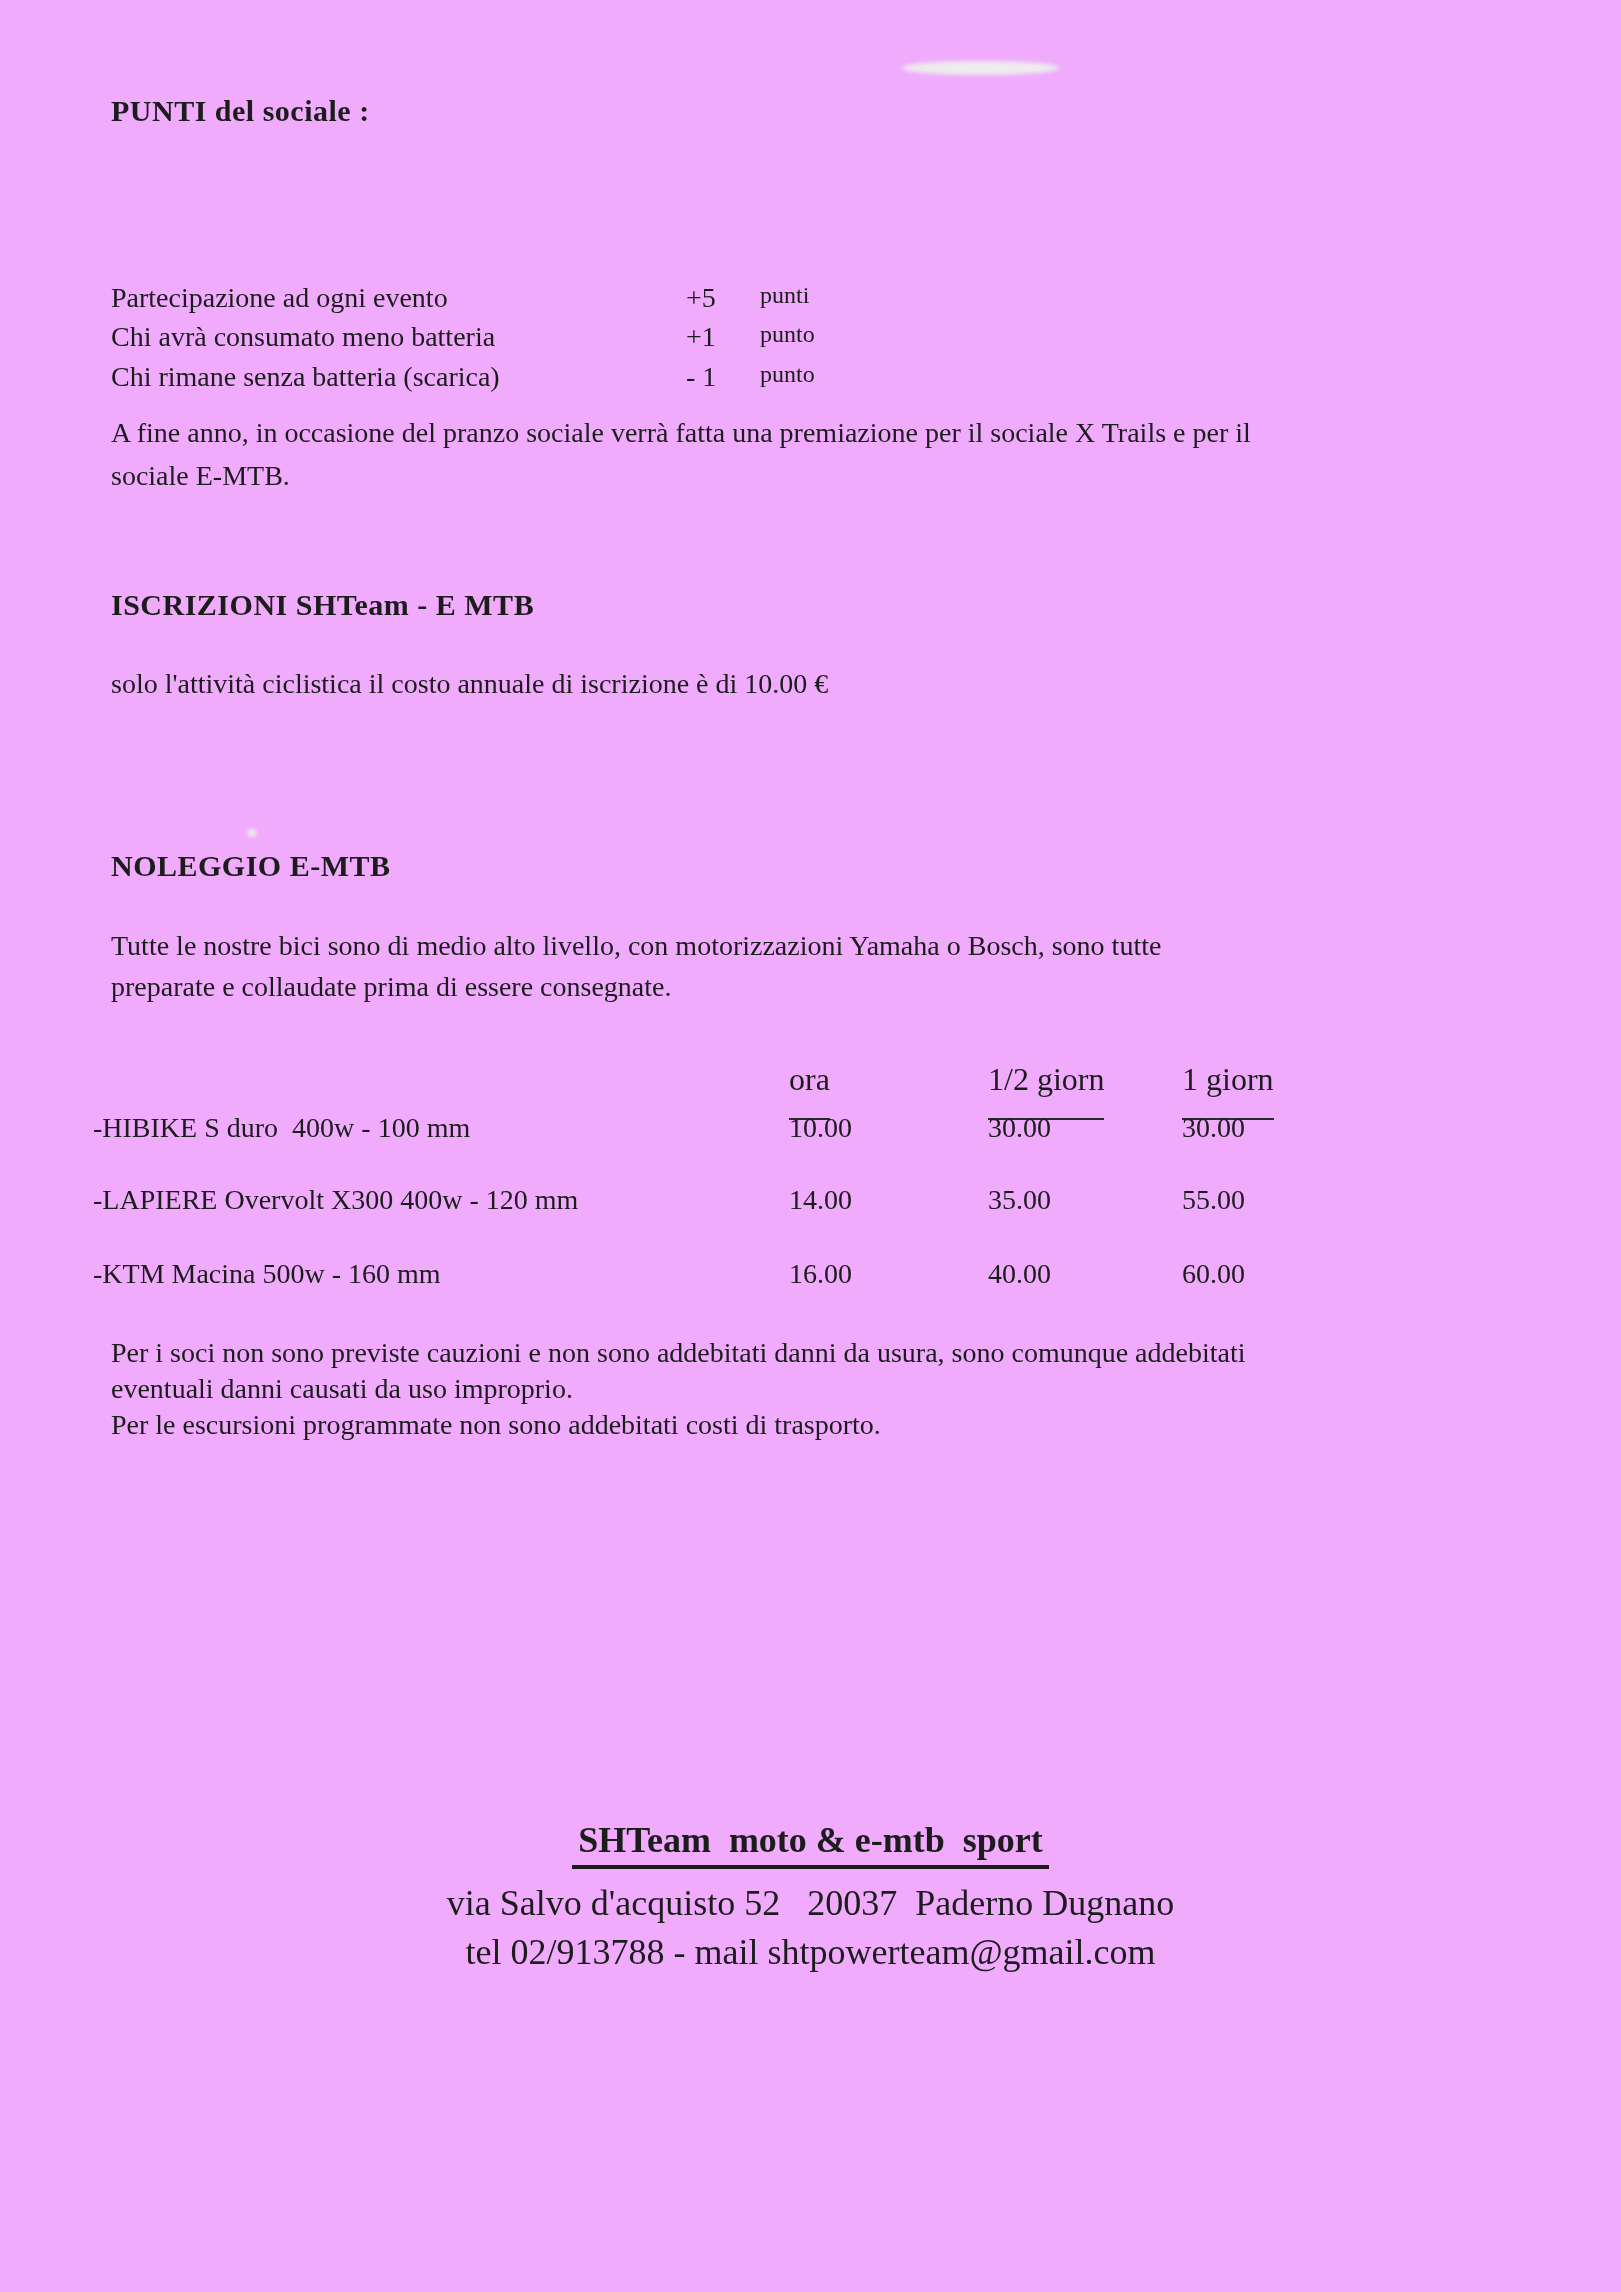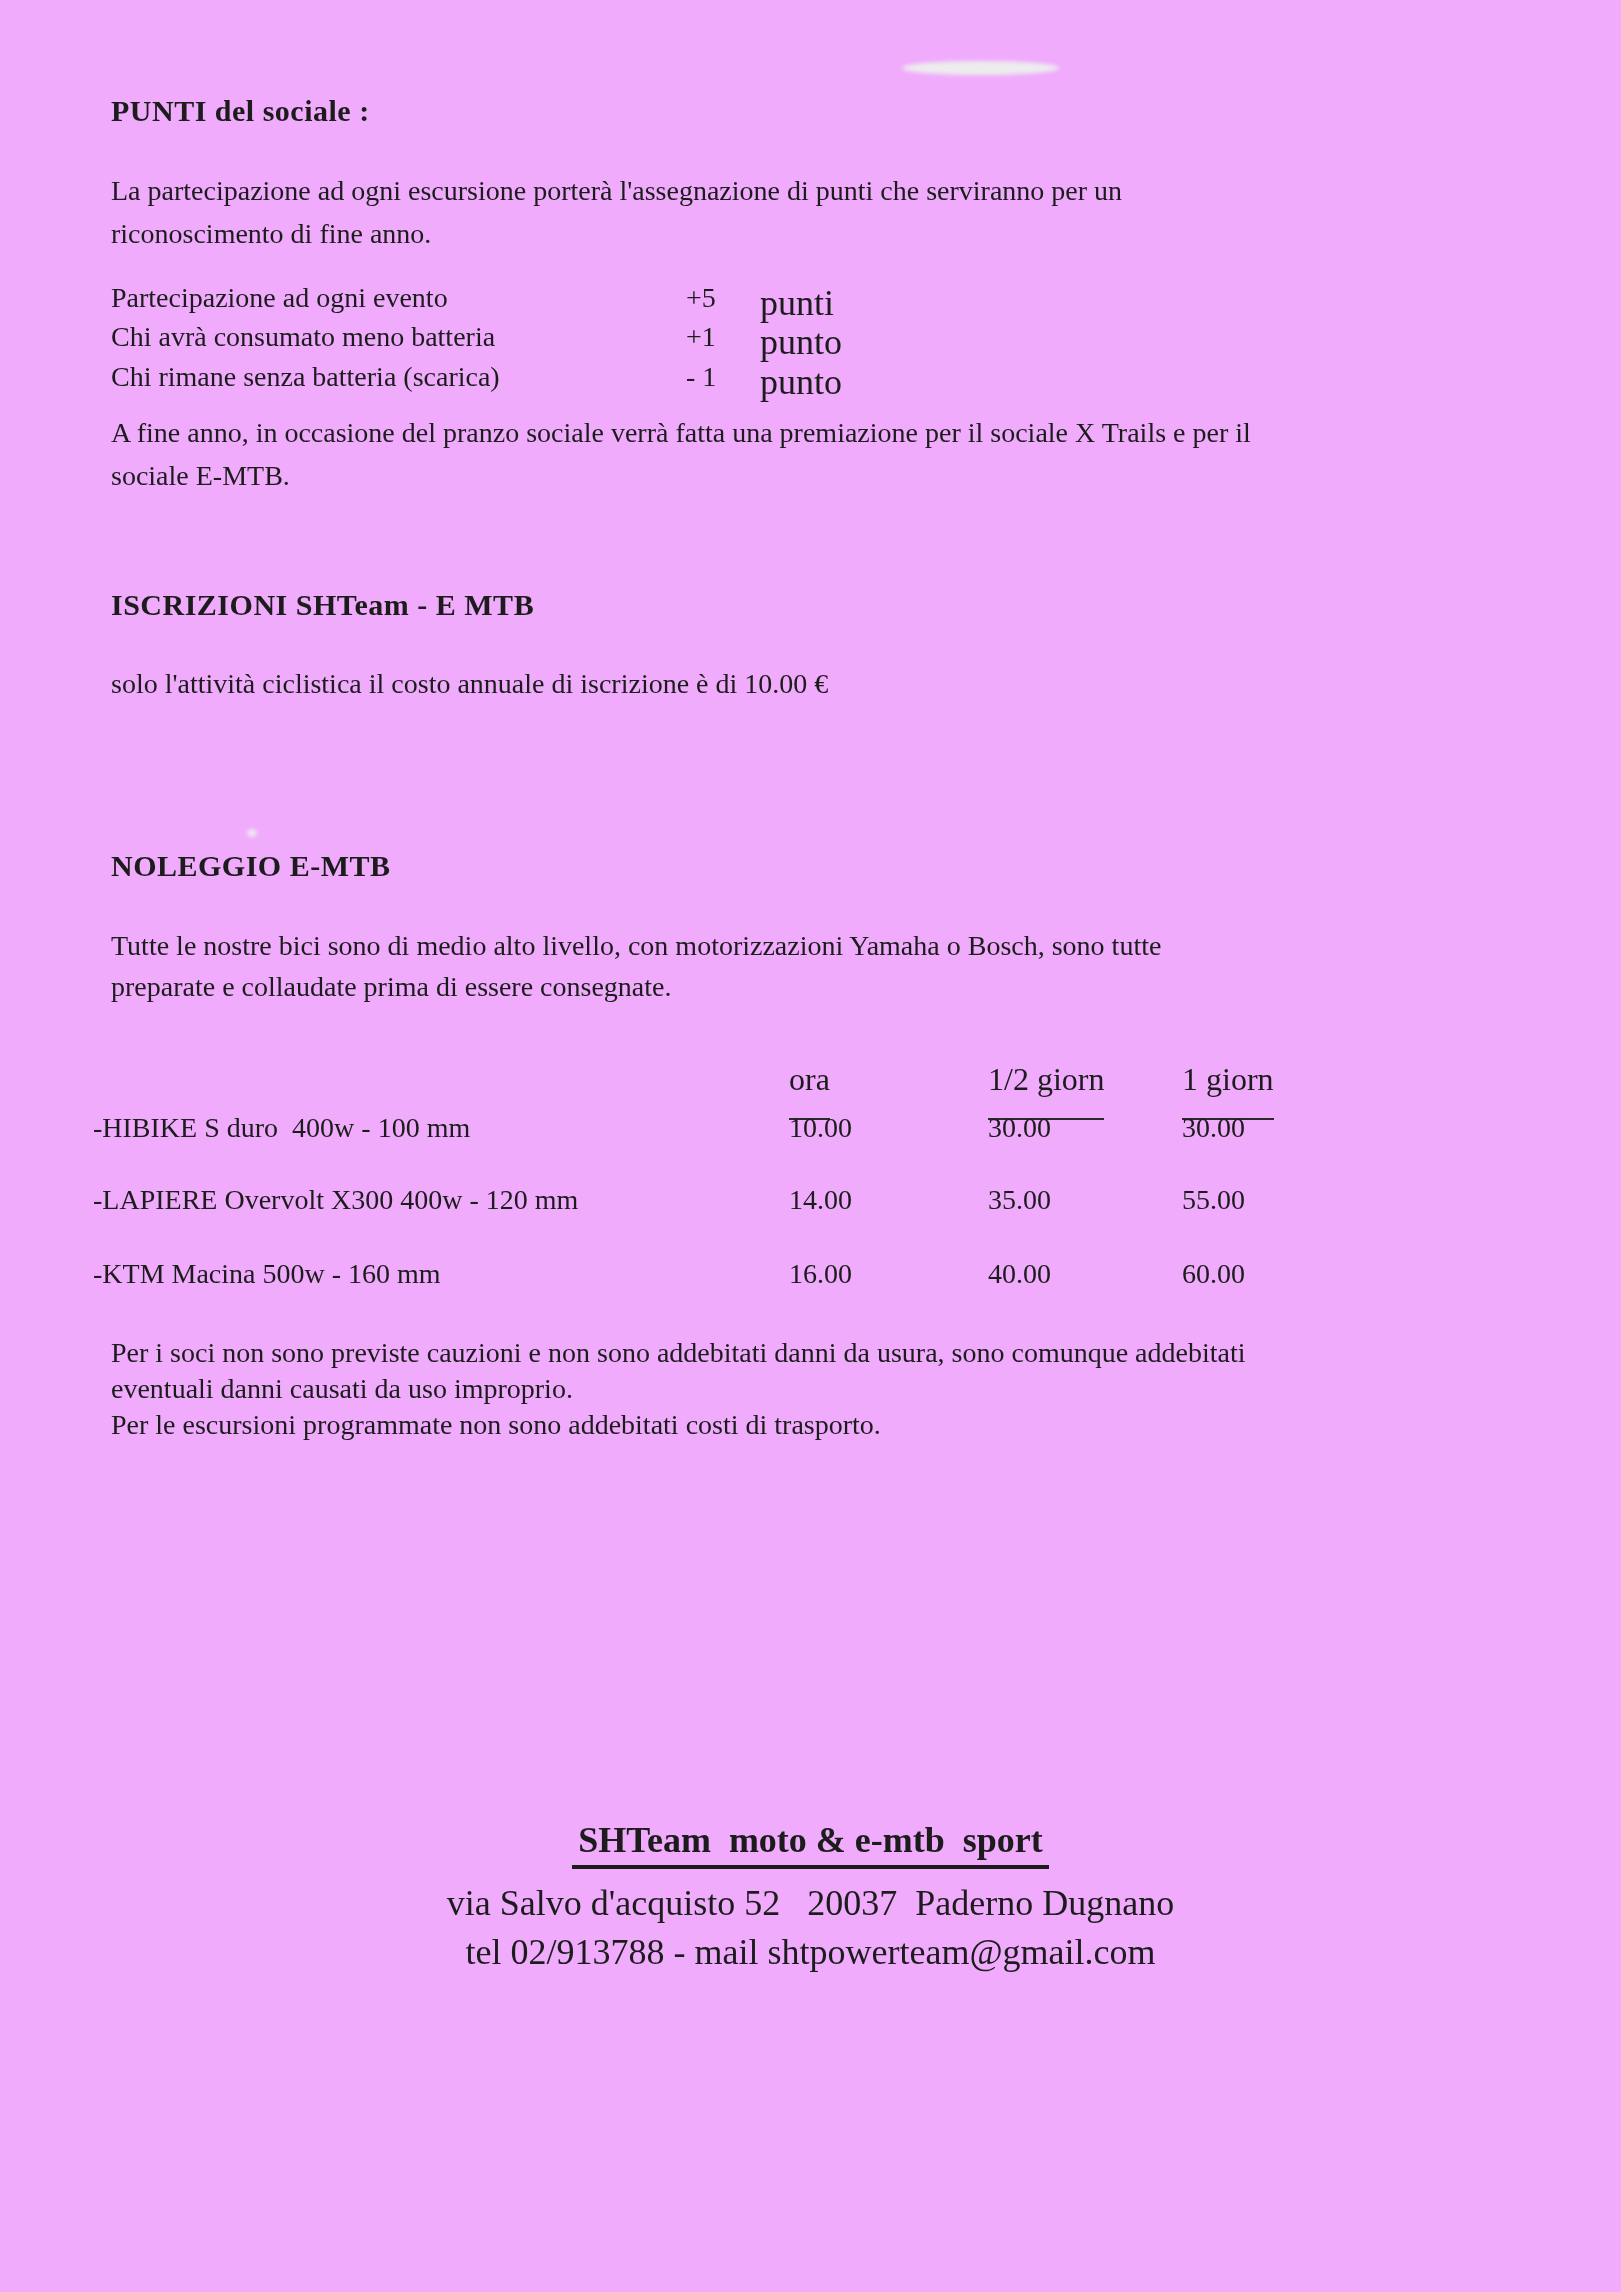--- a/index.html
+++ b/index.html
@@ -23,21 +23,21 @@
     letter-spacing: 0.5px;
     white-space: pre-wrap;
   }
   .body-line {
     font-size: 28px;
     white-space: pre-wrap;
   }
   .points-row { position: absolute; left: 0; width: 100%; }
   .points-label { position: absolute; left: 111px; font-size: 28px; white-space: pre-wrap; }
   .points-value { position: absolute; left: 686px; font-size: 28px; white-space: pre-wrap; }
-  .points-unit  { position: absolute; left: 760px; font-size: 36px; white-space: pre-wrap; }
+  .points-unit  { position: absolute; left: 760px; font-size: 24px; white-space: pre-wrap; }
   .tbl-col-1 { position: absolute; left: 789px; }
   .tbl-col-2 { position: absolute; left: 988px; }
   .tbl-col-3 { position: absolute; left: 1182px; }
   .tbl-header-cell {
     font-size: 32px;
     border-bottom: 2px solid #2a2a2a;
     padding-bottom: 20px;
     white-space: pre-wrap;
     margin-top: 20px;
   }
@@ -67,24 +67,20 @@
 </head>
 <body>
 
 <div class="page">
 
   <div class="scan-artifact" style="left:902px; top:61px; width:157px; height:13.7px;"></div>
   <div class="scan-artifact" style="left:247px; top:829px; width:9.8px; height:7.8px;"></div>
 
   <div class="abs heading" style="left:111px; top:94px;">PUNTI del sociale :</div>
 
-  <div class="abs" style="left:111px; top:169px; width:1421px;">
-    <div class="body-line" style="line-height:43px;">La partecipazione ad ogni escursione porterà l'assegnazione di punti che serviranno per un</div>
-    <div class="body-line" style="line-height:43px;">riconoscimento di fine anno.</div>
-  </div>
 
   <div>
     <div class="points-row" style="top:282px;">
       <span class="points-label">Partecipazione ad ogni evento</span>
       <span class="points-value">+5</span>
       <span class="points-unit">punti</span>
     </div>
     <div class="points-row" style="top:321px;">
       <span class="points-label">Chi avrà consumato meno batteria</span>
       <span class="points-value">+1</span>

